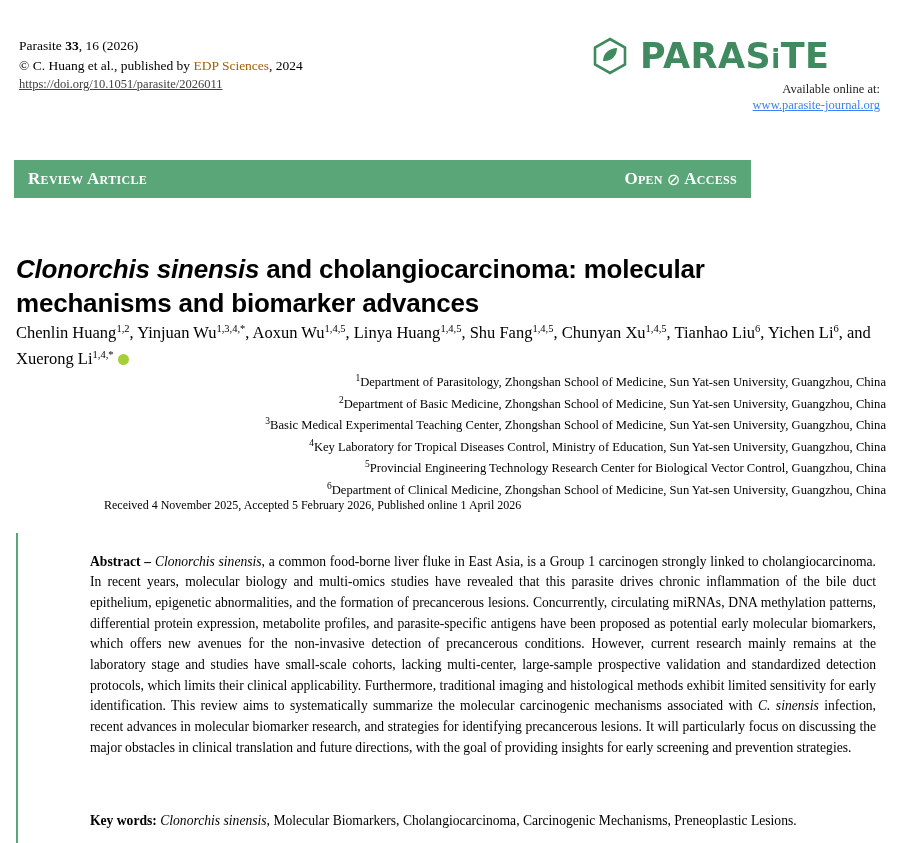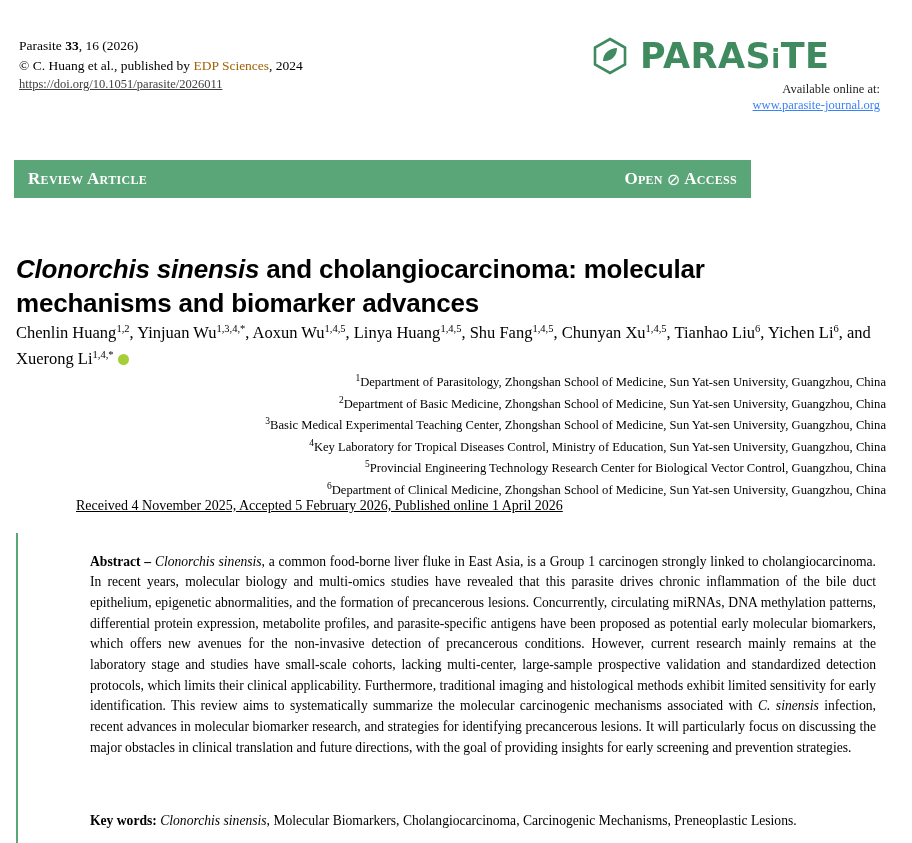--- a/index.html
+++ b/index.html
@@ -163,24 +163,23 @@
     display: inline-block;
     width: 12px;
     font-size: 9.5px;
     vertical-align: super;
   }
 
   
   .dates {
     position: absolute;
     top: 498px;
-    left: 76px;
+    left: 104px;
     width: 760px;
-    font-size: 14px;
-    text-decoration: underline;
+    font-size: 12px;
   }
 
   
   .abstract-wrap {
     position: absolute;
     top: 533px;
     left: 16px;
     width: 880px;
     height: 310px;
     border-left: 2px solid #5aa678;

